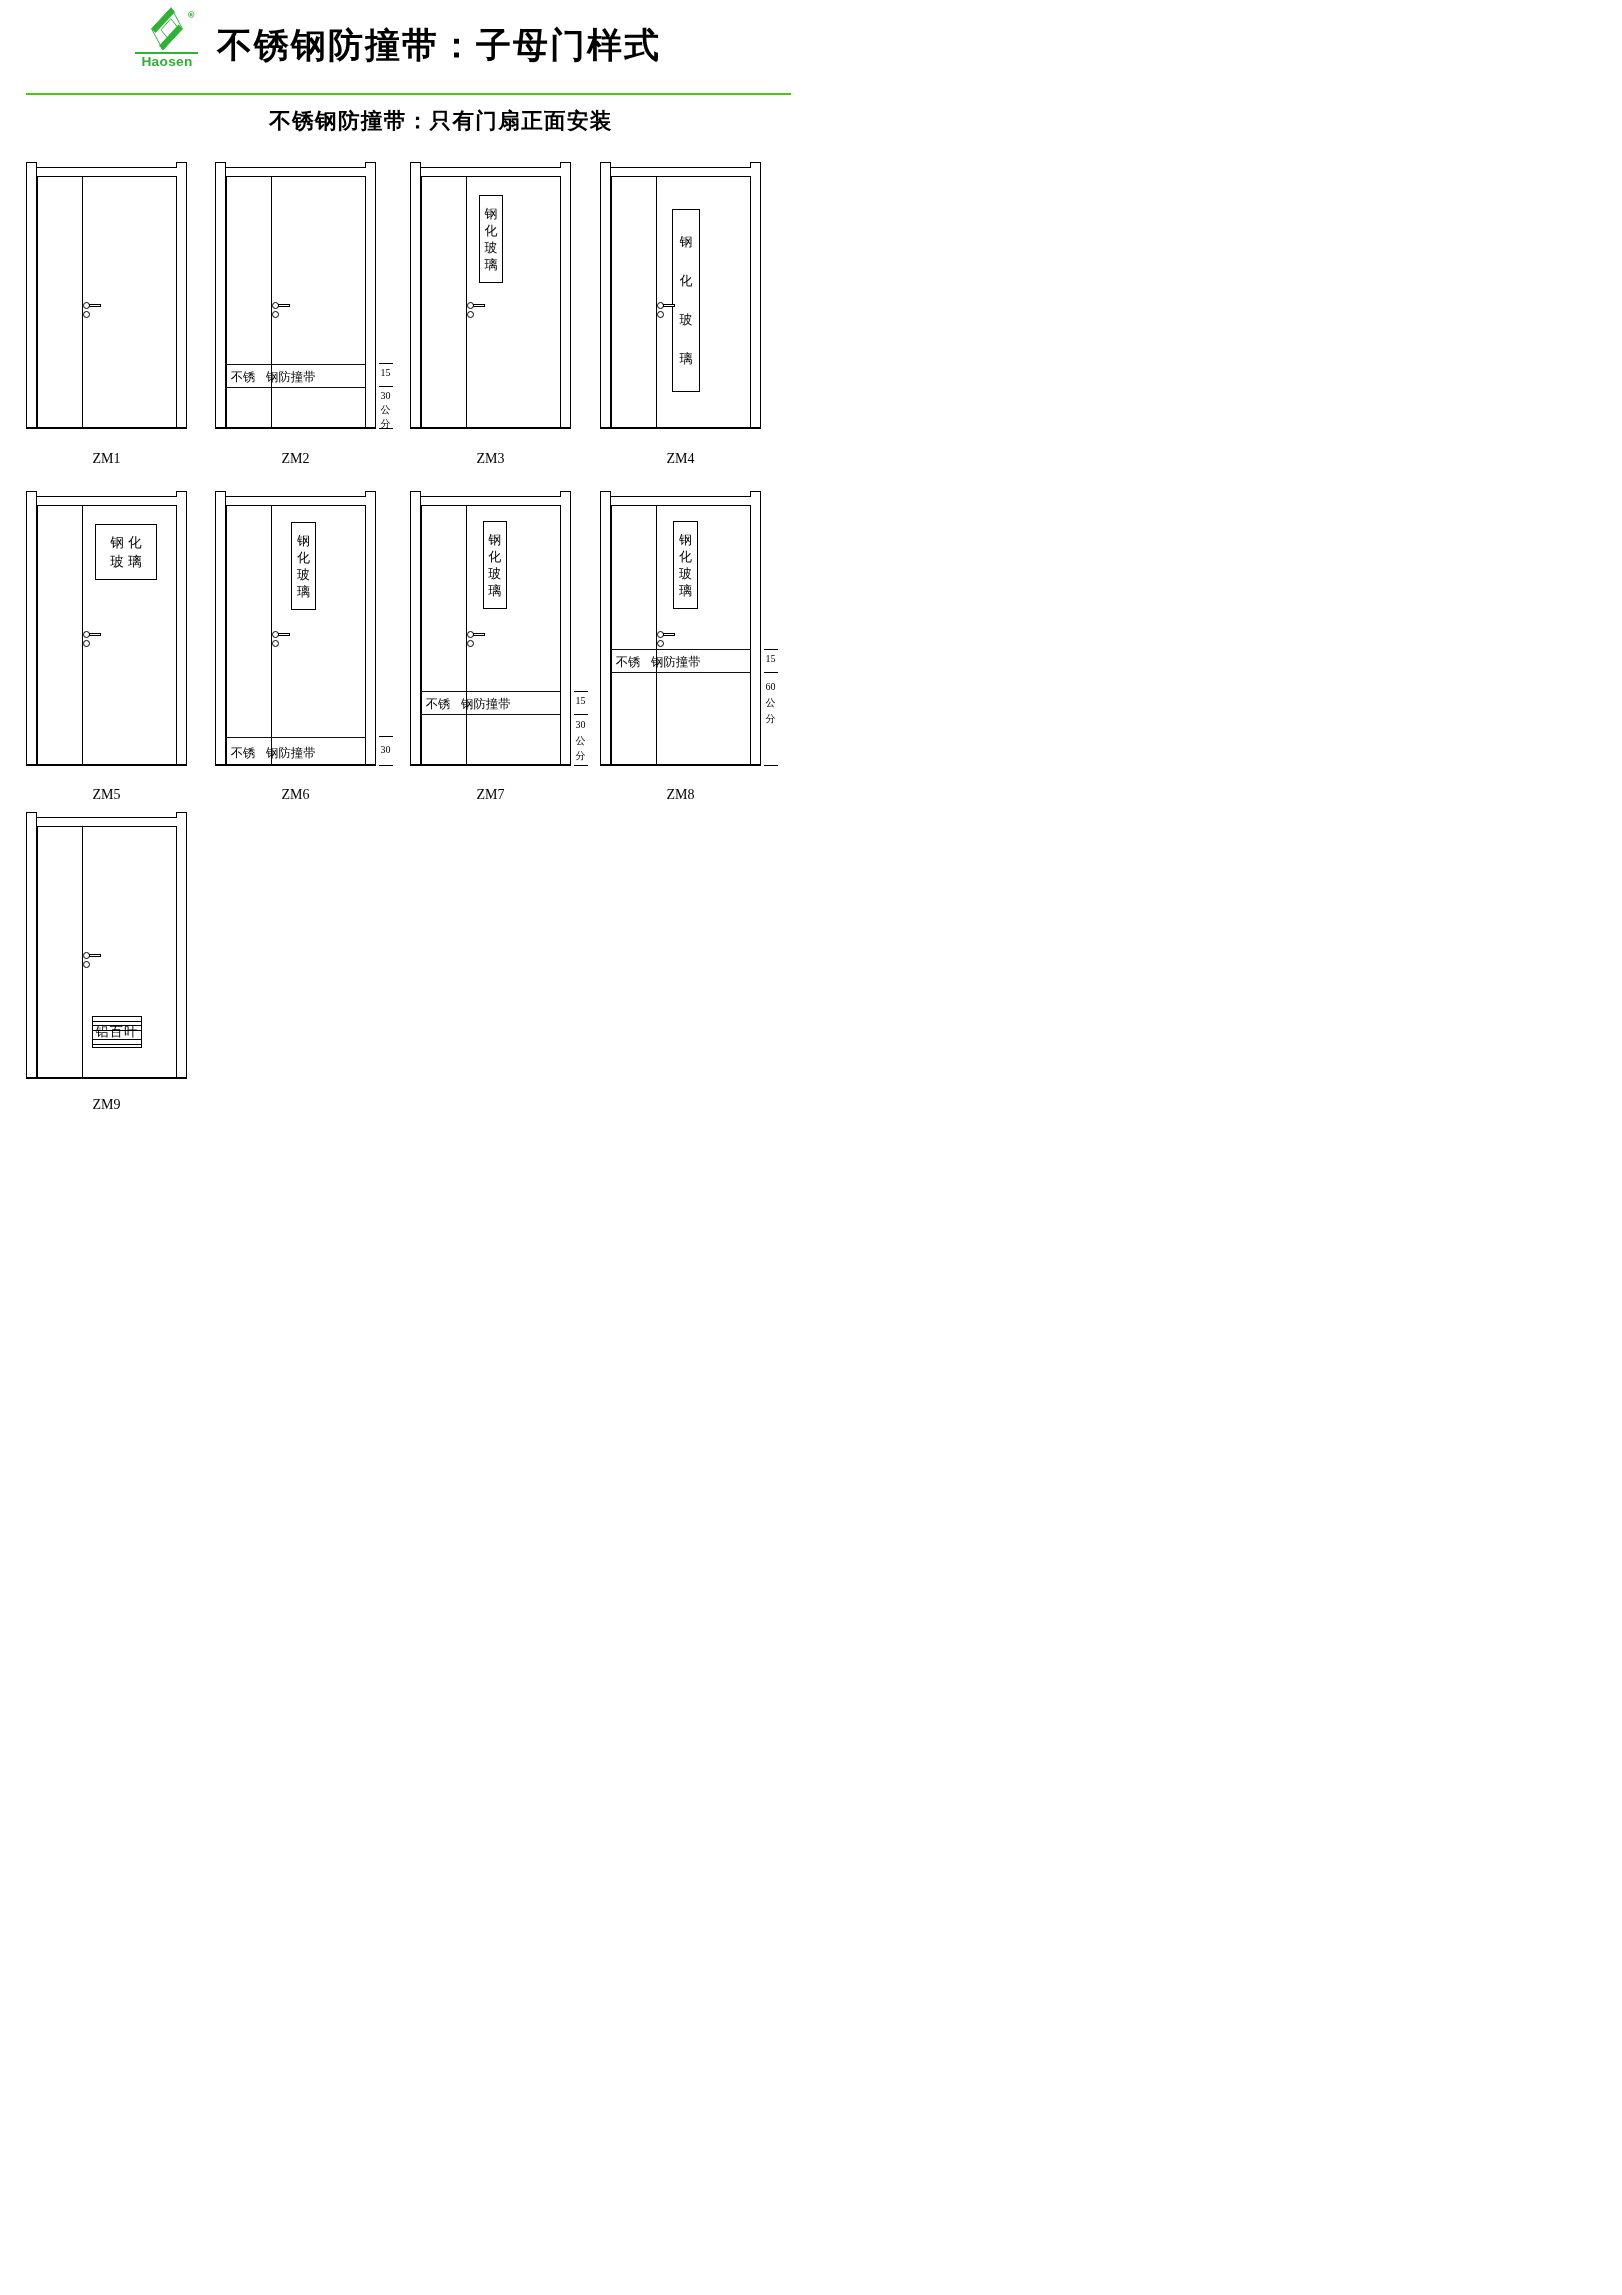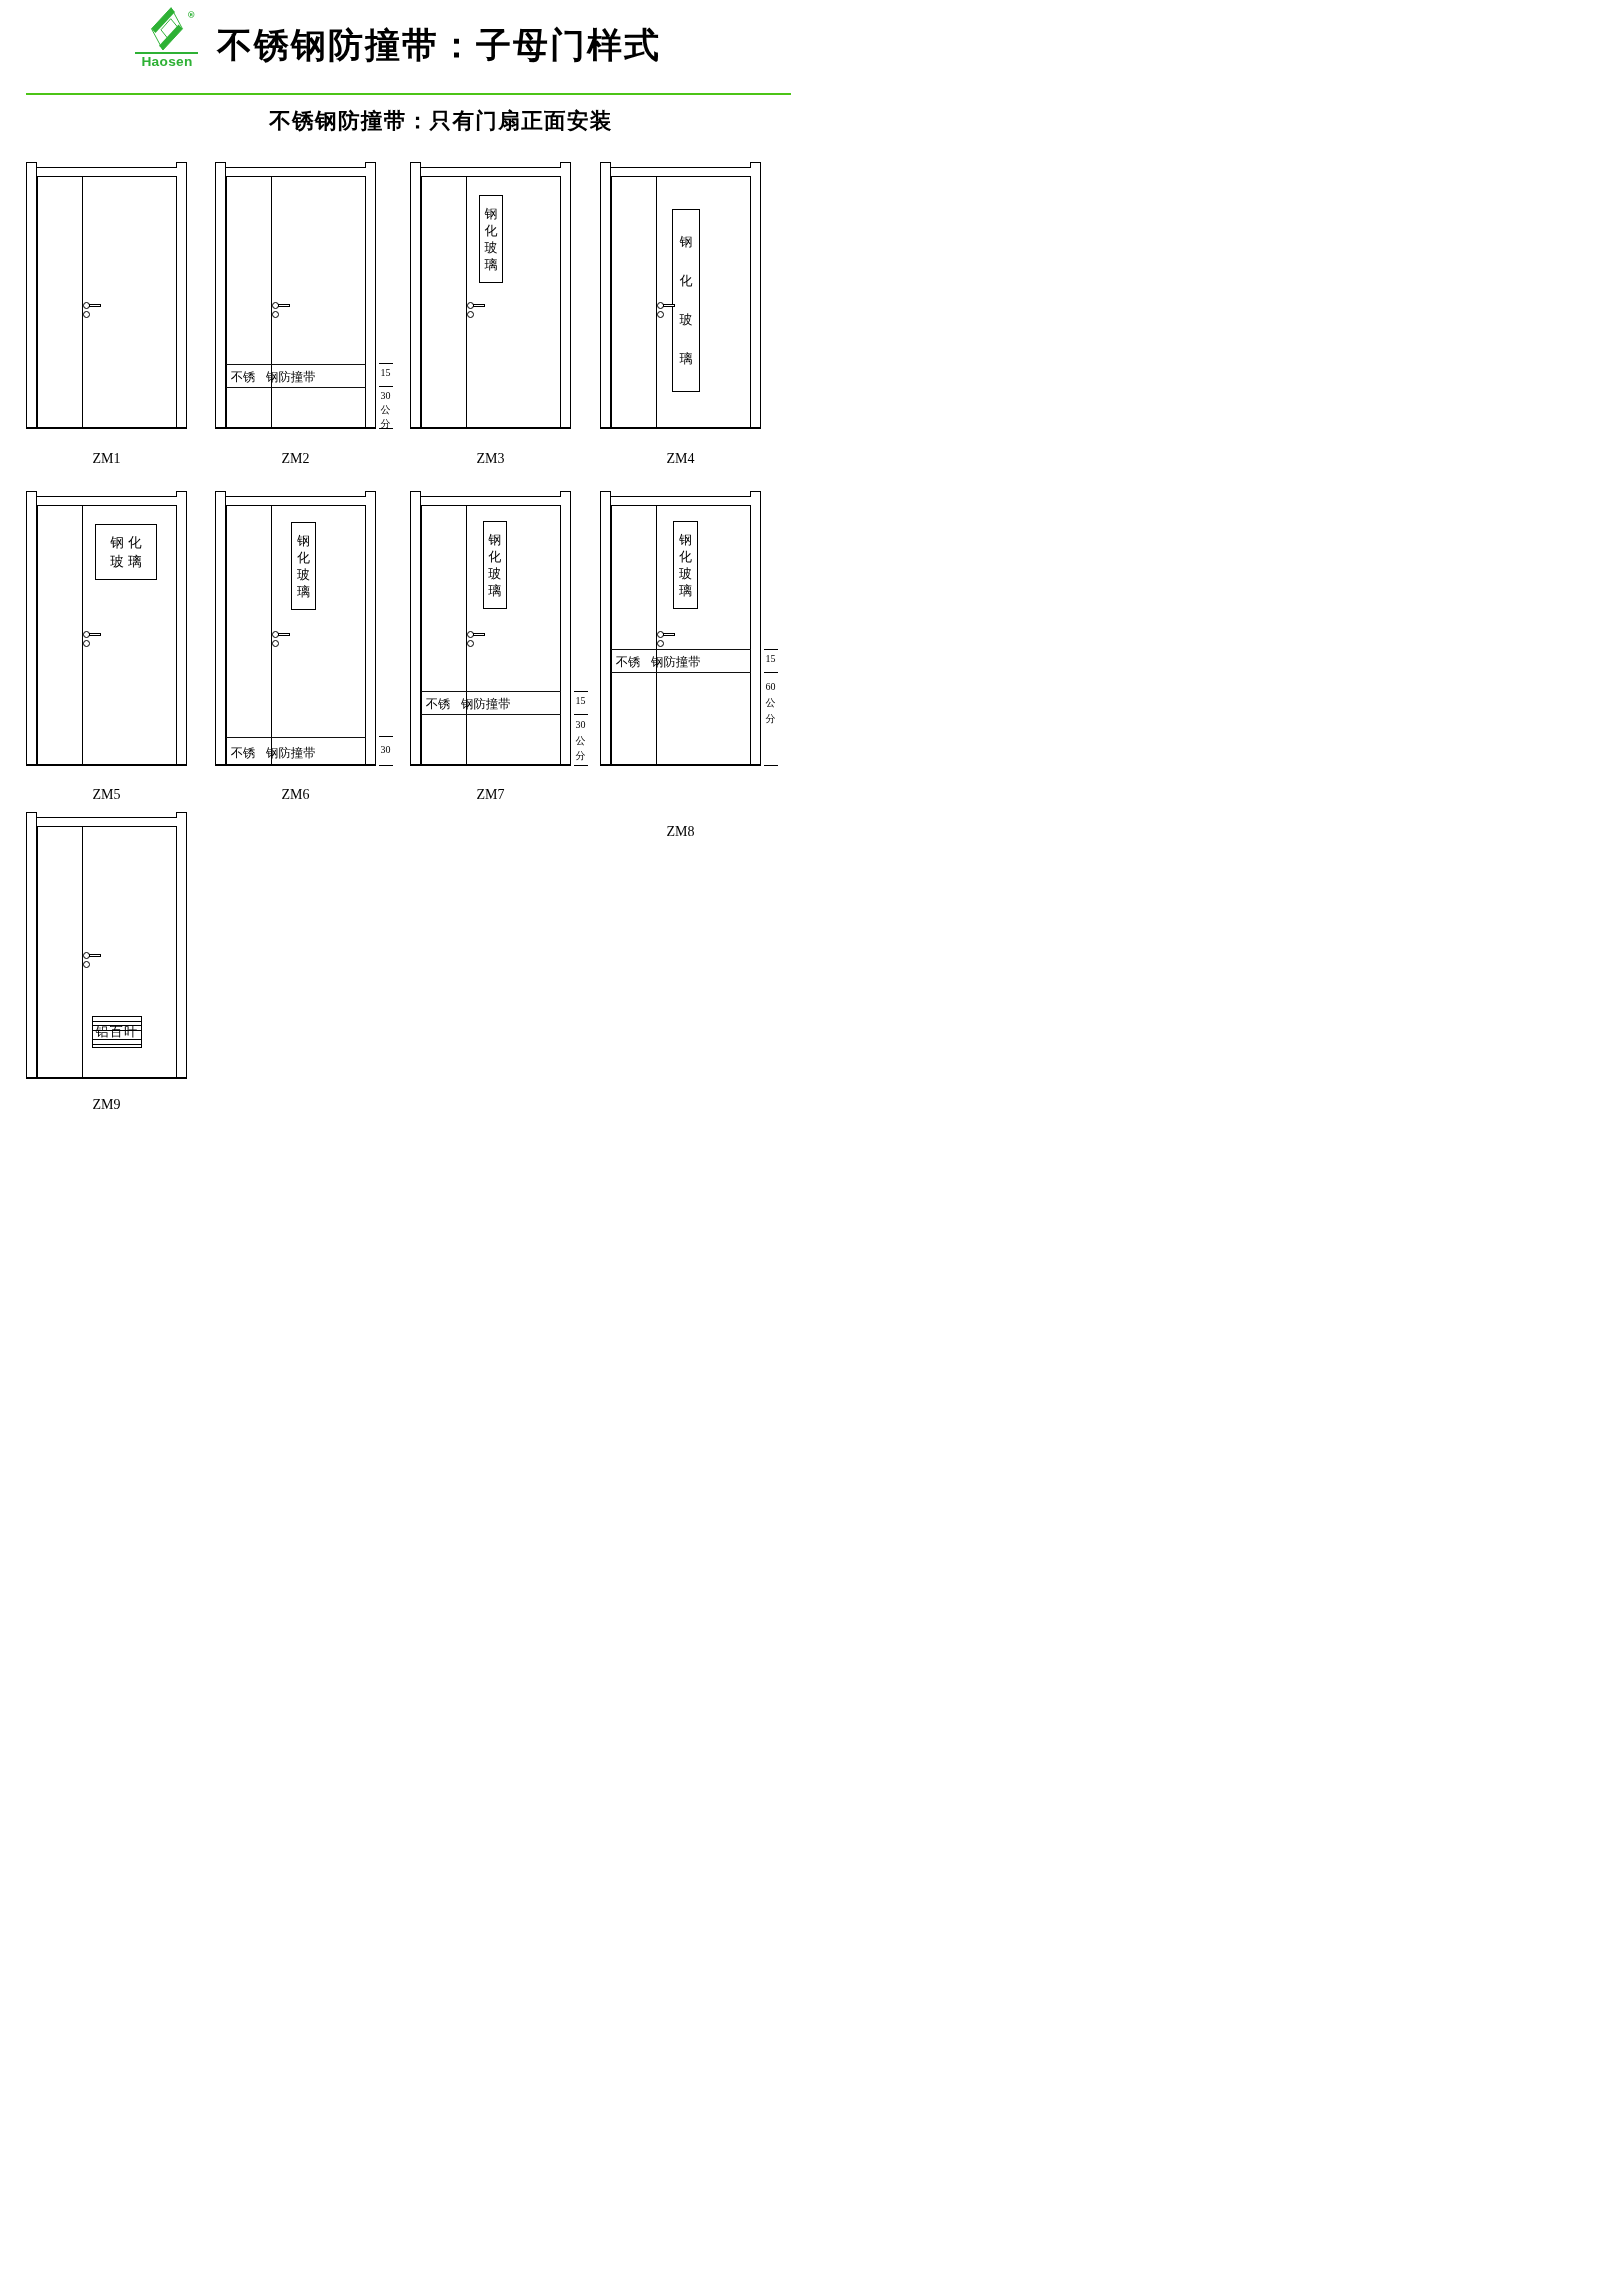--- a/index.html
+++ b/index.html
@@ -249,21 +249,21 @@
         <div class="dim-label" style="left: 162px; top: 162px;">15</div>
         <div class="dim-tick" style="left: 164px; top: 181px;"></div>
         <div class="dim-label" style="left: 162px; top: 190px;">60</div>
         <div class="dim-label" style="left: 162px; top: 205px;">公</div>
         <div class="dim-label" style="left: 162px; top: 221px;">分</div>
         <div class="dim-tick" style="left: 164px; top: 274px;"></div>
         <div class="floor"></div>
         <div class="rose"></div>
         <div class="lever"></div>
         <div class="cyl"></div>
-        <div class="door-code" style="top: 296px; margin-top: 37px;">ZM8</div>
+        <div class="door-code" style="top: 296px;">ZM8</div>
       </div>
       <div class="door" style="left: 26px; top: 812px; width: 161px; height: 267px;">
         <div class="post left"></div>
         <div class="post right"></div>
         <div class="rail"></div>
         <div class="leaf-area"></div>
         <div class="divider"></div>
         <div class="louver" style="left: 66px; top: 204px; width: 50px; height: 32px;">
           <span>铝百叶</span>
         </div>

